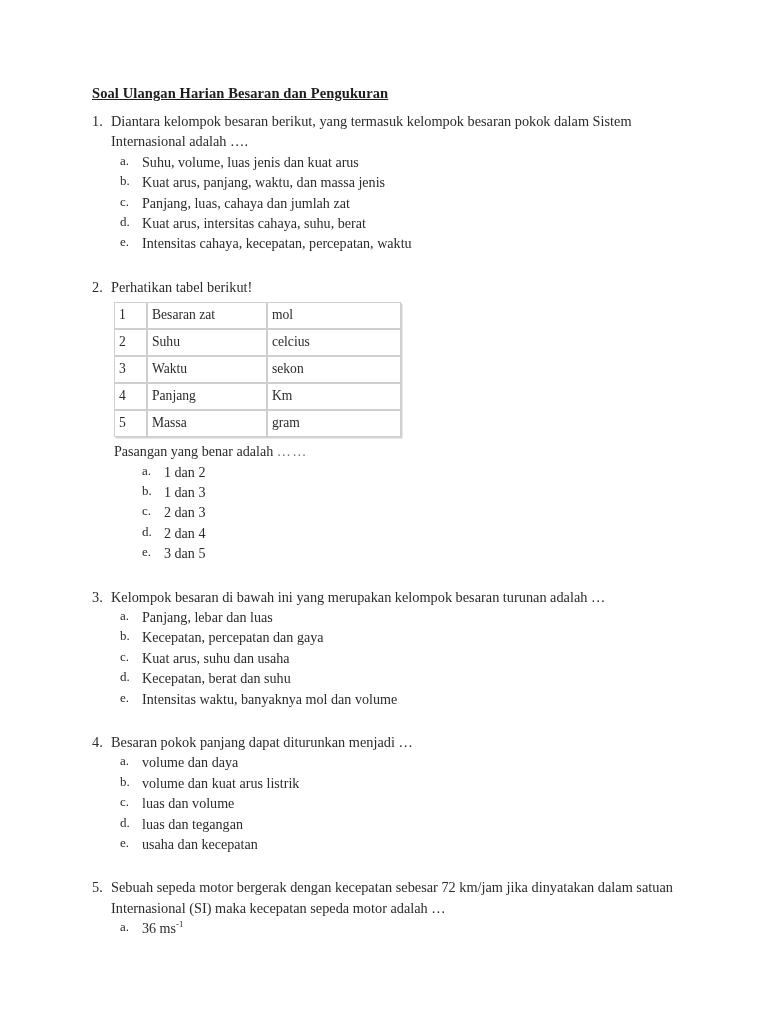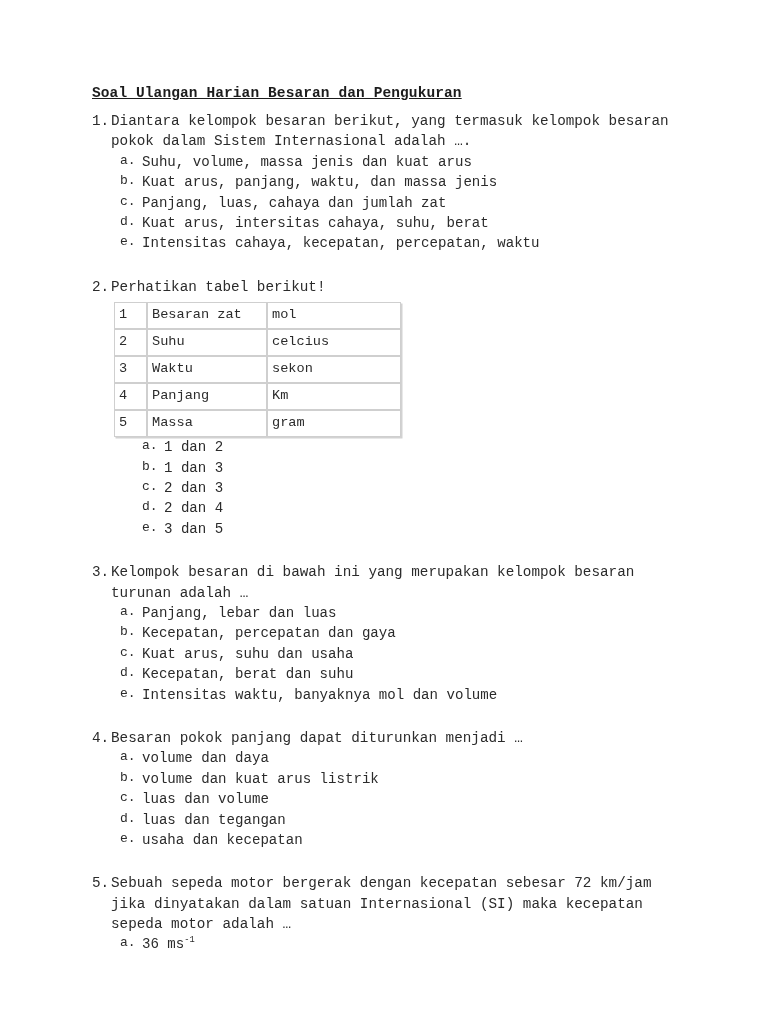--- a/index.html
+++ b/index.html
@@ -15,21 +15,20 @@
     font-family: "Liberation Serif", "DejaVu Serif", serif;
     color: #2b2b2b;
   }
   .page {
     position: absolute;
     left: 0;
     top: 0;
     width: 768px;
     height: 1024px;
     background: #fff;
-    font-family: Liberation Mono, monospace;
   }
   .content {
     position: absolute;
     left: 92px;
     top: 84px;
     width: 600px;
   }
 
   
   .doc-title {
@@ -134,21 +133,21 @@
     <div class="doc-title">Soal Ulangan Harian Besaran dan Pengukuran</div>
 
     <div class="question">
       <div class="q-head">
         <span class="q-num">1.</span>
         <span class="q-text">Diantara kelompok besaran berikut, yang termasuk kelompok besaran pokok dalam Sistem Internasional adalah ….</span>
       </div>
       <ul class="options indent-a">
         <li>
           <span class="opt-letter">a.</span>
-          <span class="opt-text">Suhu, volume, massa jenis dan kuat arus</span>
+          <span class="opt-text">Suhu, volume, luas jenis dan kuat arus</span>
         </li>
         <li>
           <span class="opt-letter">b.</span>
           <span class="opt-text">Kuat arus, panjang, waktu,  dan massa jenis</span>
         </li>
         <li>
           <span class="opt-letter">c.</span>
           <span class="opt-text">Panjang, luas, cahaya dan jumlah zat</span>
         </li>
         <li>
@@ -200,20 +199,24 @@
             </tr>
             <tr>
               <td>5</td>
               <td>Massa</td>
               <td>gram</td>
             </tr>
           </tbody>
         </table>
       </div>
 
+      <div class="sub-line">
+        <span>Pasangan yang benar adalah</span>
+        <span class="dots">……</span>
+      </div>
 
       <ul class="options indent-b">
         <li>
           <span class="opt-letter">a.</span>
           <span class="opt-text">1 dan 2</span>
         </li>
         <li>
           <span class="opt-letter">b.</span>
           <span class="opt-text">1 dan 3</span>
         </li>

